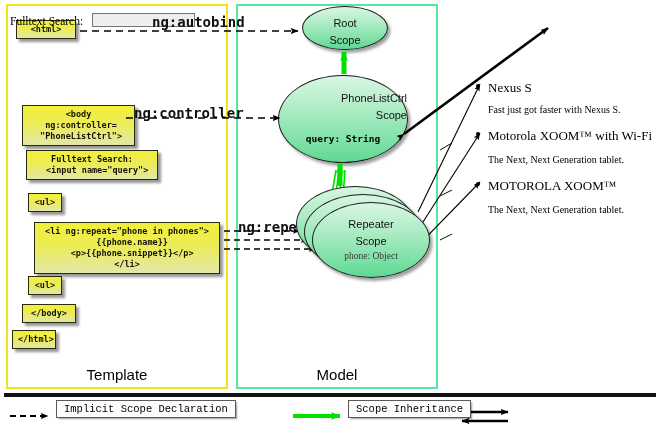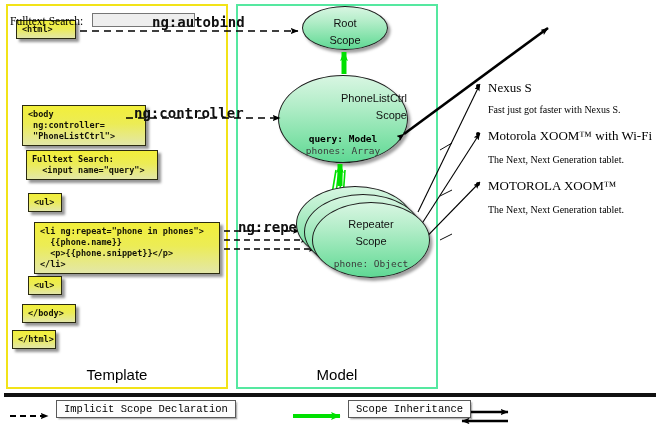--- a/index.html
+++ b/index.html
@@ -38,20 +38,21 @@
     background: linear-gradient(to bottom, #f2ef3a 0%, #ecec55 45%, #e3e7a8 100%);
     border: 1.5px solid #2b2b10;
     font-family: "DejaVu Sans Mono", monospace;
     font-size: 8.5px;
     line-height: 11px;
     color: #121208;
     padding: 3px 5px;
     white-space: pre;
     box-shadow: 2.5px 2.5px 2.5px rgba(0,0,0,0.42);
     font-weight: bold;
+    text-align: center;
   }
 
   
   .ellipse {
     position: absolute;
     border-radius: 50%;
     background: linear-gradient(to bottom, #d8f6e2 0%, #b2edc8 35%, #83e2aa 72%, #5fd894 100%);
     border: 1.3px solid #1d1d1d;
     box-shadow: 2.5px 3px 3px rgba(0,0,0,0.38);
     text-align: center;
@@ -129,21 +130,21 @@
 
   <div class="column" id="col-template">
     <div class="col-label">Template</div>
   </div>
   <div class="column" id="col-model">
     <div class="col-label">Model</div>
   </div>
 
   <div class="codebox" style="left:16px;  top:20px;  width:60px;">&lt;html&gt;</div>
 
-  <div class="codebox" style="left:22px;  top:105px; width:124px;">&lt;body
+  <div class="codebox" style="left:22px;  top:105px; width:113px;">&lt;body
  ng:controller=
  "PhoneListCtrl"&gt;</div>
 
   <div class="codebox" style="left:26px;  top:150px; width:132px;">Fulltext Search:
   &lt;input name="query"&gt;</div>
 
   <div class="codebox" style="left:28px;  top:193px; width:34px;">&lt;ul&gt;</div>
 
   <div class="codebox" style="left:34px;  top:222px; width:186px;">&lt;li ng:repeat="phone in phones"&gt;
   {{phone.name}}
@@ -156,30 +157,29 @@
 
   <div class="codebox" style="left:12px;  top:330px; width:44px;">&lt;/html&gt;</div>
 
   <div class="ellipse" style="left:302px; top:6px; width:86px; height:44px;">
     <div class="ell-title" style="margin-top:8px;">Root<br>Scope</div>
   </div>
 
   <div class="ellipse" style="left:278px; top:75px; width:130px; height:88px;">
     <div class="ell-title" style="margin-top:14px;text-align:right;">PhoneListCtrl<br>Scope</div>
     <div class="ell-props" style="margin-top:9px;">
-      <div class="bold">query: Model</div>
-      <div>phones: Array</div>
+      <div class="bold">query: String</div>
     </div>
   </div>
 
   <div class="ellipse" style="left:296px; top:186px; width:118px; height:76px; z-index:1;"></div>
   <div class="ellipse" style="left:304px; top:194px; width:118px; height:76px; z-index:2;"></div>
   <div class="ellipse" style="left:312px; top:202px; width:118px; height:76px; z-index:3;">
     <div class="ell-title" style="margin-top:13px;">Repeater<br>Scope</div>
-    <div class="ell-props" style="margin-top:8px;">
+    <div class="ell-props" style="margin-top:0;font-family:Liberation Serif, serif;">
       <div>phone: Object</div>
     </div>
   </div>
 
   <div id="view-search-label" class="view-serif">Fulltext Search:</div>
   <div id="view-search-input"></div>
 
   <div class="view-bullet view-serif" style="left:488px; top:80px;">
     <span class="dot"></span>
     <span>Nexus S</span>

